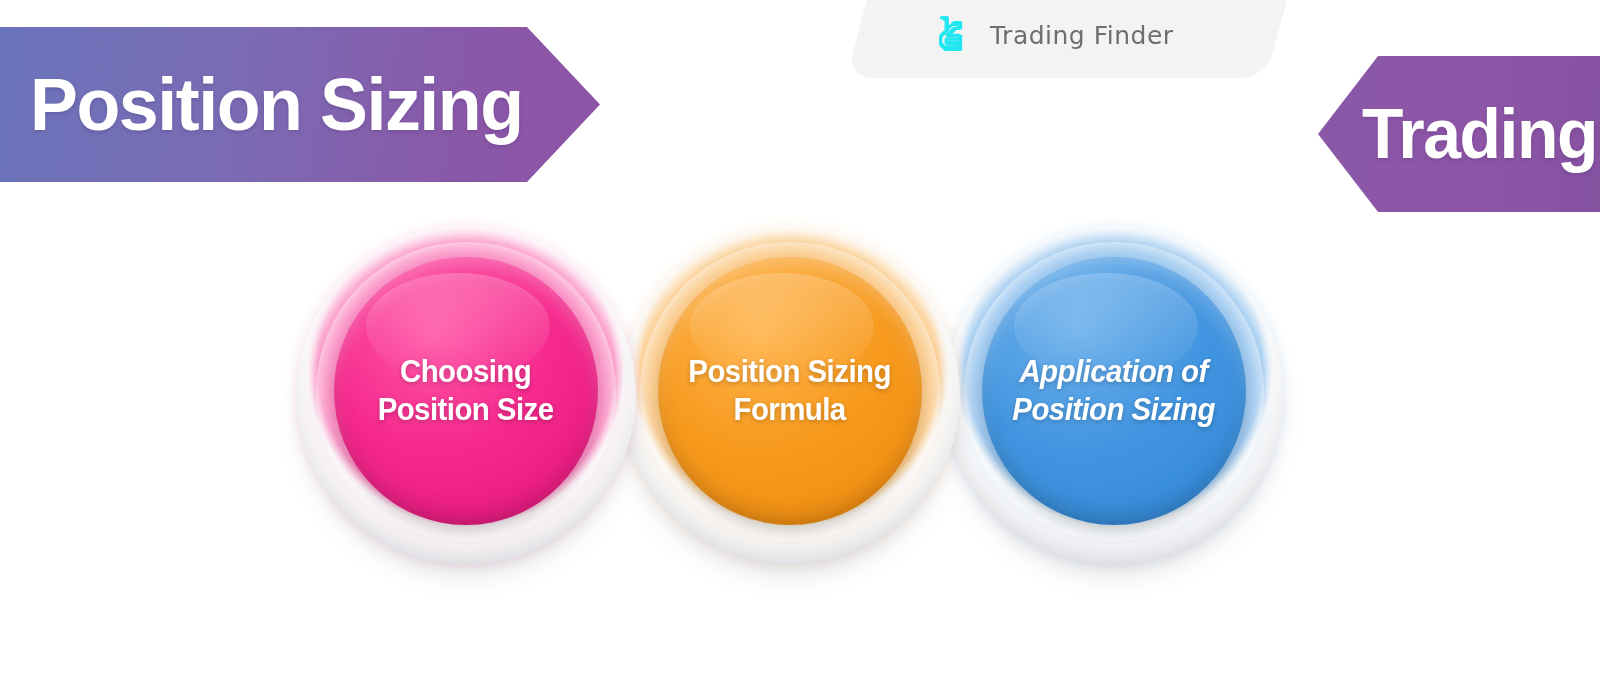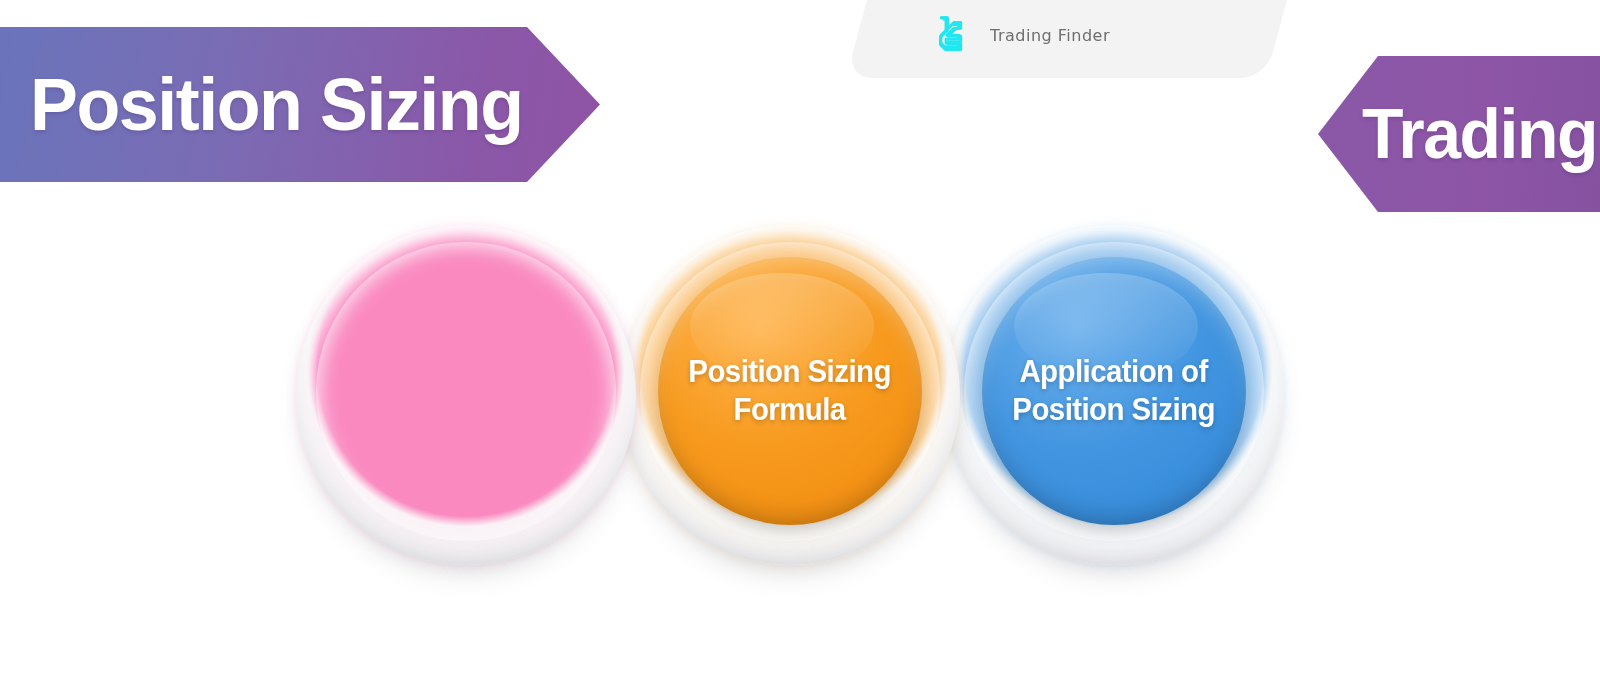--- a/index.html
+++ b/index.html
@@ -36,21 +36,21 @@
   }
 
   .logo-wrap {
     position:absolute;
     top:12px; left:930px;
     display:flex; align-items:center; gap:14px;
     z-index:4;
   }
   .logo-mark { width:46px; height:46px; display:block; }
   .logo-text {
-    font-size:16px;
+    font-size:25px;
     letter-spacing:0.5px;
     color:#6e6e6e;
     font-family:"DejaVu Sans", sans-serif;
     font-weight:400;
     white-space:nowrap;
   }
 
   
   .badge-left {
     position:absolute;
@@ -107,21 +107,21 @@
   }
 
   .chip {
     position:absolute;
     top:0;
     width:340px; height:340px;
     border-radius:50%;
   }
   .chip.c1 { left:0px;   z-index:3; }
   .chip.c2 { left:324px; z-index:2; }
-  .chip.c3 { left:648px; z-index:1; }
+  .chip.c3 { left:648px; z-index:1;font-style:italic; }
 
   
   .rim {
     position:absolute; inset:0;
     border-radius:50%;
     background:
       radial-gradient(circle at 50% 42%,
         rgba(255,255,255,0.0) 57%,
         rgba(250,250,250,0.92) 61%,
         rgba(238,238,240,0.98) 80%,
@@ -213,20 +213,24 @@
 
   <div class="badge-right">
     <span class="badge-right-label">Trading</span>
   </div>
 
   <div class="cluster">
 
     <div class="chip c1">
       <div class="halo" style="background:#F62A8E"></div>
       <div class="rim"></div>
+      <div class="disc" style="background:radial-gradient(circle at 38% 28%, #ff58a8 0%, #f62a8e 45%, #e3137b 100%)">
+        <div class="disc-label">Choosing
+Position Size</div>
+      </div>
     </div>
 
     <div class="chip c2">
       <div class="halo" style="background:#F79A1E"></div>
       <div class="rim"></div>
       <div class="disc" style="background:radial-gradient(circle at 38% 26%, #ffb44e 0%, #f79a1e 48%, #f08a0c 100%)">
         <div class="disc-label">Position Sizing
 Formula</div>
       </div>
     </div>

